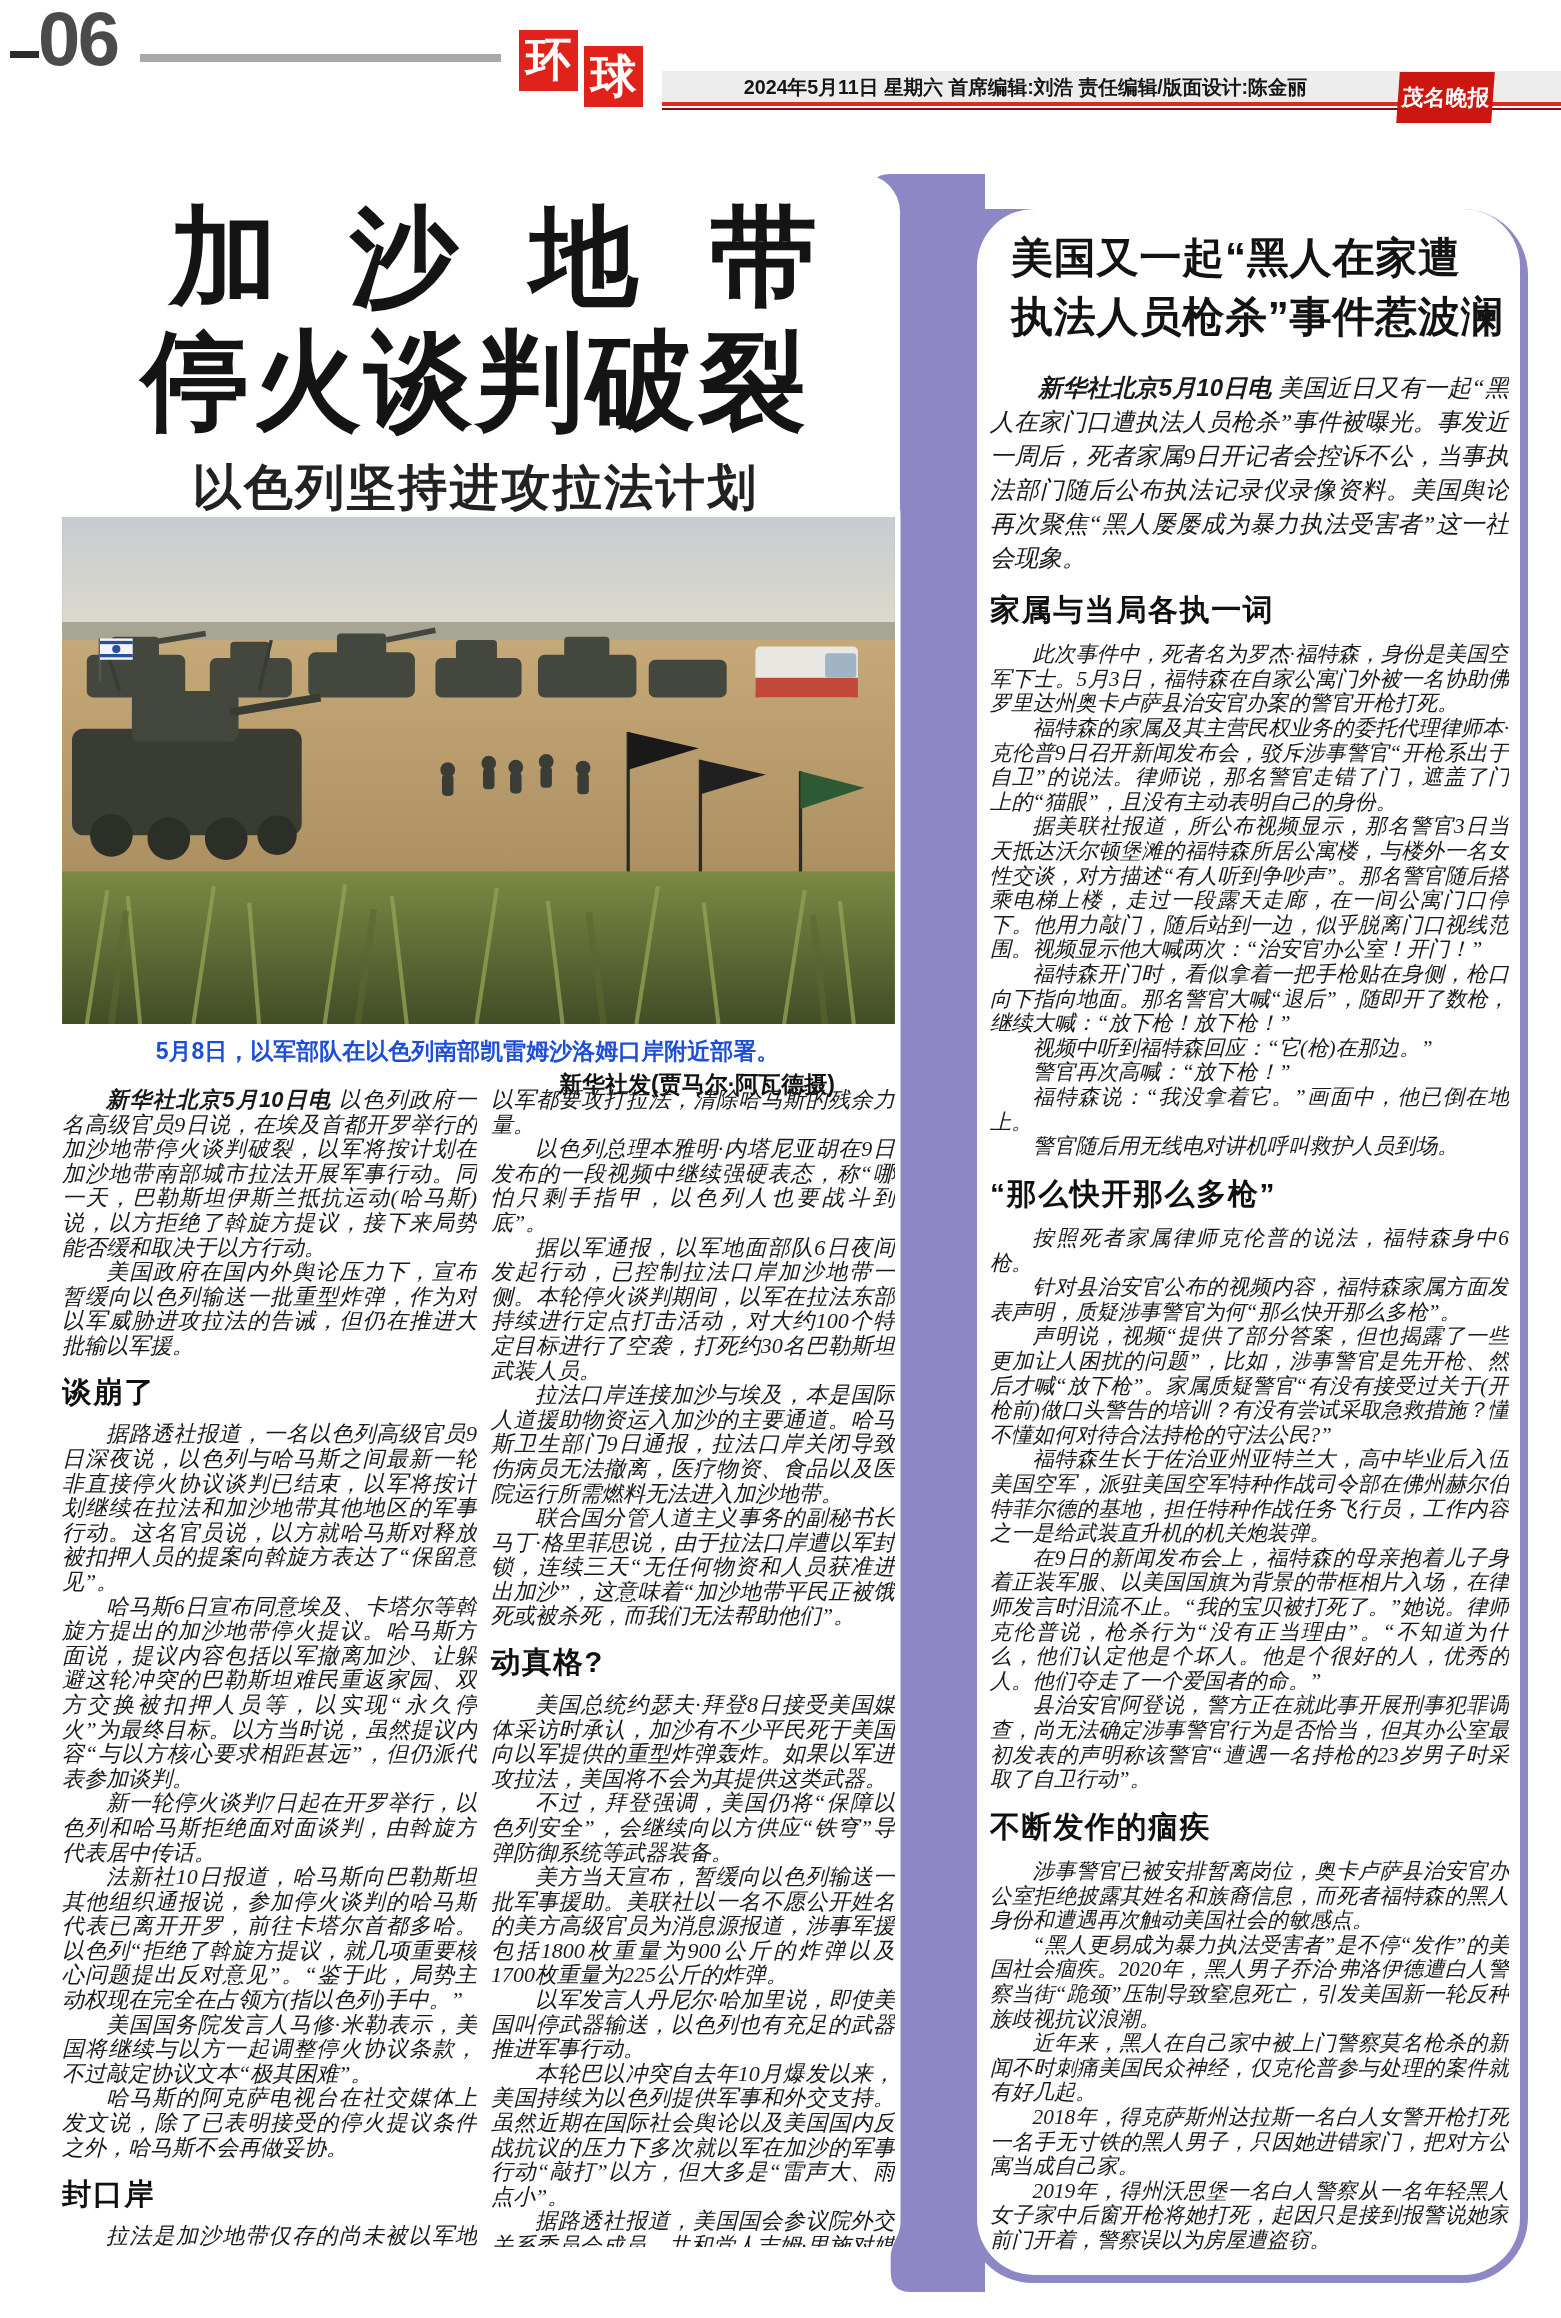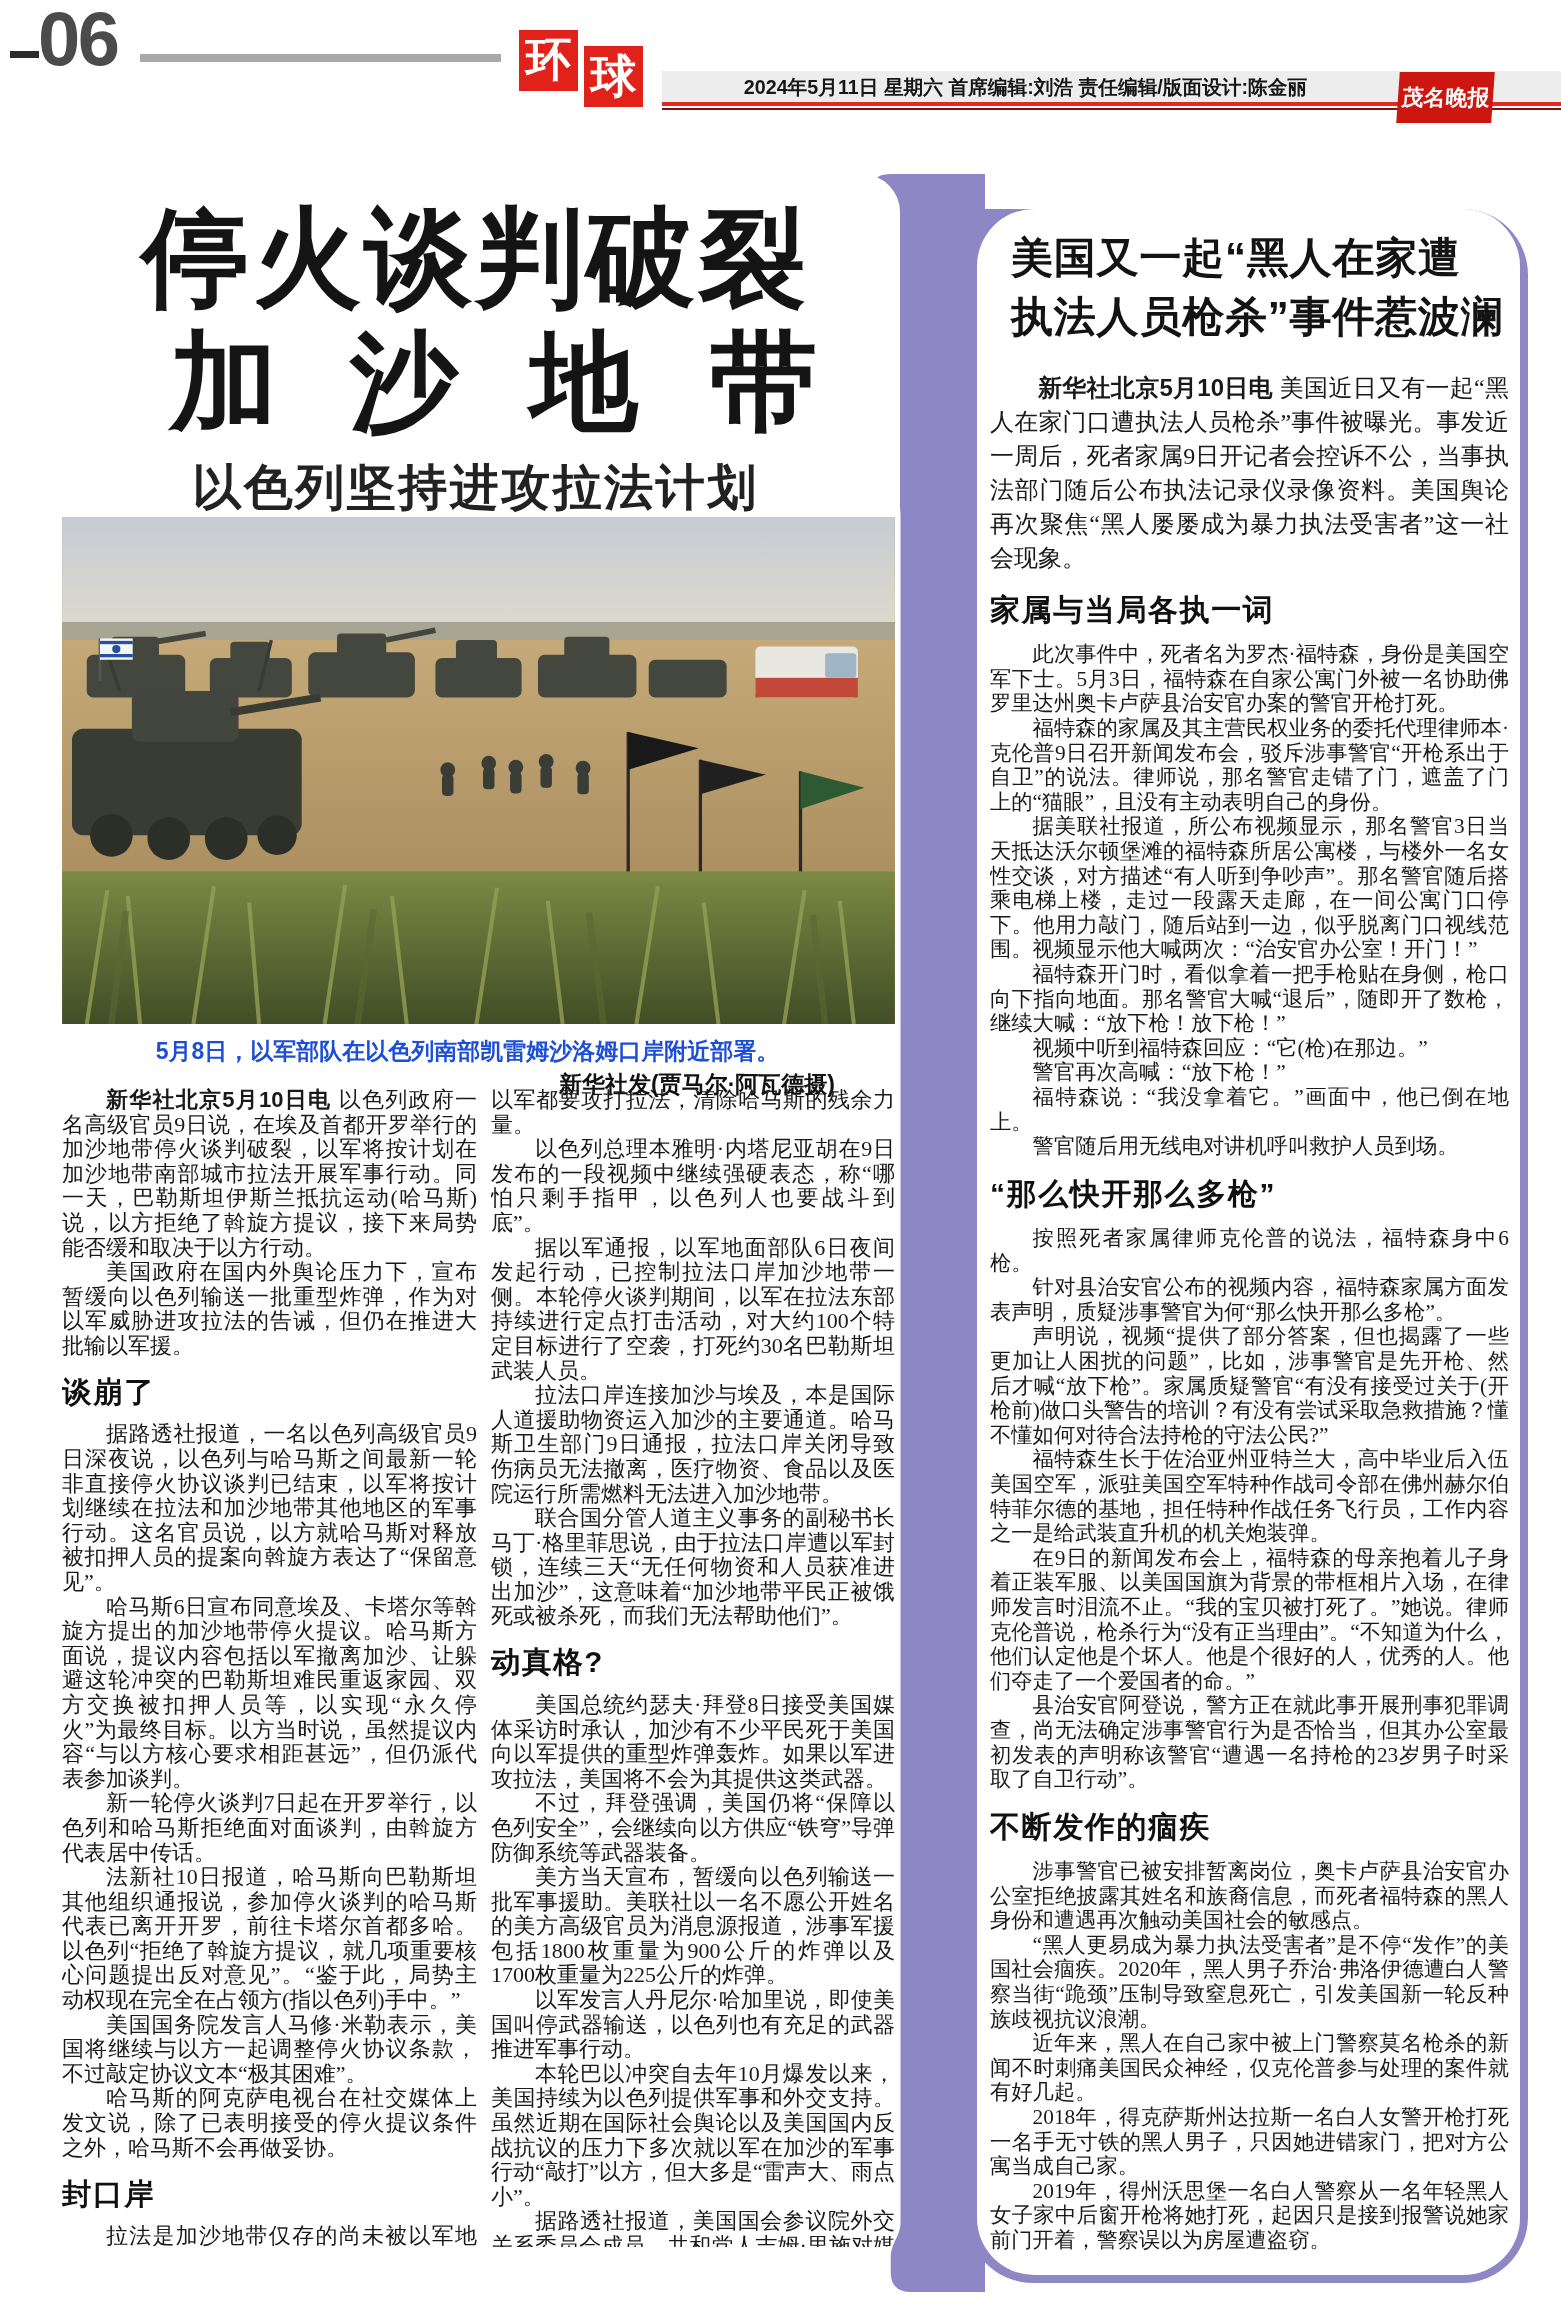--- a/index.html
+++ b/index.html
@@ -45,21 +45,21 @@
   #lh-line2{font-size:108px;line-height:125px;letter-spacing:3.3px;white-space:nowrap;}
   #lh-sub{margin-top:11.5px;font-size:49px;font-weight:bold;letter-spacing:2.5px;color:#222;}
   #photo{left:62px;top:517px;width:833px;height:507px;overflow:hidden;background:#b7a073;}
   #cap1{left:62px;top:1036px;width:811px;text-align:center;font-family:Liberation Sans, sans-serif;
     font-size:23px;font-weight:bold;color:#1d4ed8;}
   #cap2{left:62px;top:1069px;width:773px;text-align:right;font-family:"Liberation Sans",sans-serif;
     font-size:23px;font-weight:bold;color:#111;}
   .colflow{font-size:22px;line-height:24.6px;text-align:justify;color:#191919;}
   #lcol1{left:62px;top:1088px;width:415px;height:1159px;overflow:hidden;}
   #lcol2{left:491px;top:1088px;width:404px;height:1159px;overflow:hidden;}
-  .para{text-indent:2em;}
+  .para{text-indent:2em;font-style:italic;}
   .para.cont{text-indent:0;}
   .lead{font-family:"Liberation Sans",sans-serif;font-weight:bold;}
   .sec-h{font-family:"Liberation Sans",sans-serif;font-weight:900;
     font-size:29.5px;margin:21.3px 0 18px 0;text-indent:0;color:#101010;letter-spacing:1.6px;}
 
   
   #rt-wrap{left:1011px;top:228px;width:492px;font-family:"Liberation Sans",sans-serif;
     font-weight:900;color:#131313;}
   #rt-line1,#rt-line2{font-size:42px;line-height:59px;letter-spacing:0.8px;white-space:nowrap;}
   #rbody{left:990px;top:371px;width:519px;height:1888px;overflow:hidden;
@@ -83,22 +83,22 @@
 
 <div class="abs" id="purple-halo"></div>
 <svg class="abs" id="purple-band" viewBox="0 0 150 2580" preserveAspectRatio="none">
   <path d="M 34,0 L 150,0 L 150,2580 L 60,2580 Q 35,2580 35,2556 L 35,2540
            C 35,2518 47,2514 47,2494 L 47,420 C 47,352 8,366 8,296 L 8,30 Q 8,0 34,0 Z" fill="#8d87c5"></path>
 </svg>
 
 <div class="abs" id="left-card"></div>
 
 <div class="abs" id="lh-wrap">
+  <div id="lh-line1">加沙地带</div>
   <div id="lh-line2">停火谈判破裂</div>
-  <div id="lh-line1">加沙地带</div>
   <div id="lh-sub">以色列坚持进攻拉法计划</div>
 </div>
 
 <div class="abs" id="photo">
   <svg width="833" height="507" viewBox="0 0 1015 618">
     <defs>
       <linearGradient id="sky" x1="0" y1="0" x2="0" y2="1">
         <stop offset="0" stop-color="#c7ccd3"></stop>
           <stop offset="1" stop-color="#e0dccb"></stop>
       </linearGradient>

